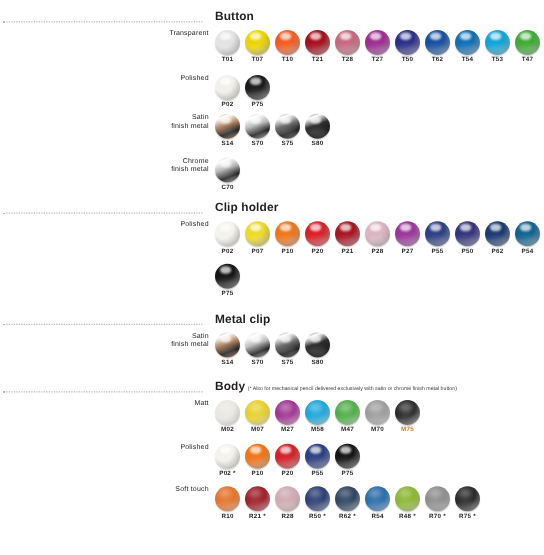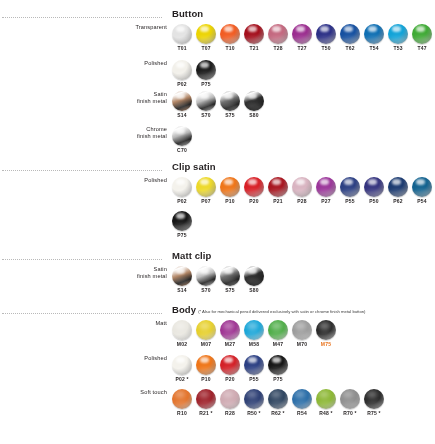--- a/index.html
+++ b/index.html
@@ -209,21 +209,21 @@
               <span class="lowglow"></span>
             </div>
             <div class="code">C70</div>
           </div>
         </div>
       </div>
     </div>
     <div class="group" style="top: 0px;">
       <div class="group-head" style="position: absolute; top: 163px; left: 0px; width: 435px;">
         <div class="dotline"></div>
-        <div class="group-title">Clip satin</div>
+        <div class="group-title">Clip holder</div>
       </div>
       <div class="row" style="position: absolute; left: 0px; top: 177px; width: 435px;">
         <div class="row-label">Polished</div>
         <div class="swatches">
           <div class="sw">
             <div class="ball" style="background: radial-gradient(circle at 33% 26%, rgb(244, 242, 236) 0%, rgb(244, 242, 236) 42%, rgba(0, 0, 0, 0.42) 100%);">
               <span class="lowglow"></span>
             </div>
             <div class="code">P02</div>
           </div>
@@ -298,21 +298,21 @@
               <span class="lowglow"></span>
             </div>
             <div class="code">P75</div>
           </div>
         </div>
       </div>
     </div>
     <div class="group" style="top: 0px;">
       <div class="group-head" style="position: absolute; top: 252px; left: 0px; width: 435px;">
         <div class="dotline"></div>
-        <div class="group-title">Matt clip</div>
+        <div class="group-title">Metal clip</div>
       </div>
       <div class="row" style="position: absolute; left: 0px; top: 266px; width: 435px;">
         <div class="row-label">Satin<br>finish metal</div>
         <div class="swatches">
           <div class="sw">
             <div class="ball" style="background: linear-gradient(160deg, rgb(176, 132, 100) 0%, rgb(255, 255, 255) 18%, rgb(176, 132, 100) 45%, rgb(29, 29, 29) 72%, rgb(176, 132, 100) 100%);">
               <span class="lowglow"></span>
             </div>
             <div class="code">S14</div>
           </div>

